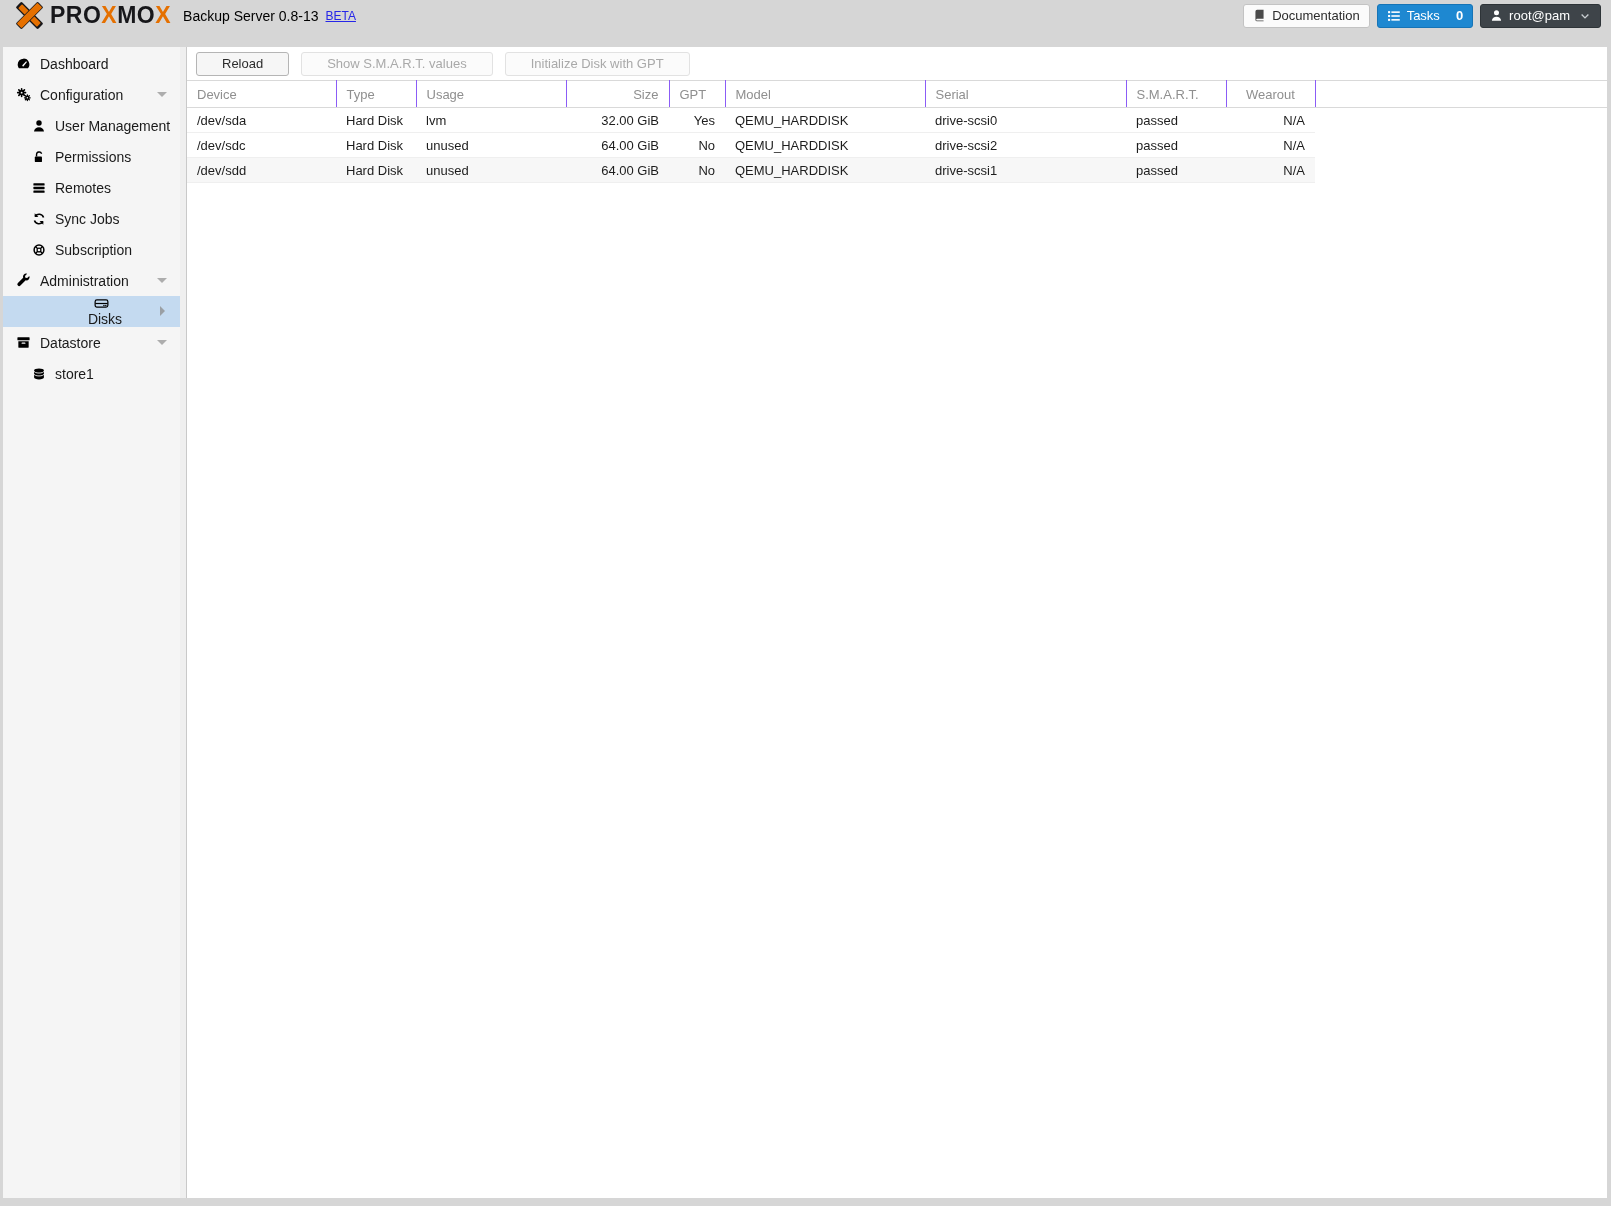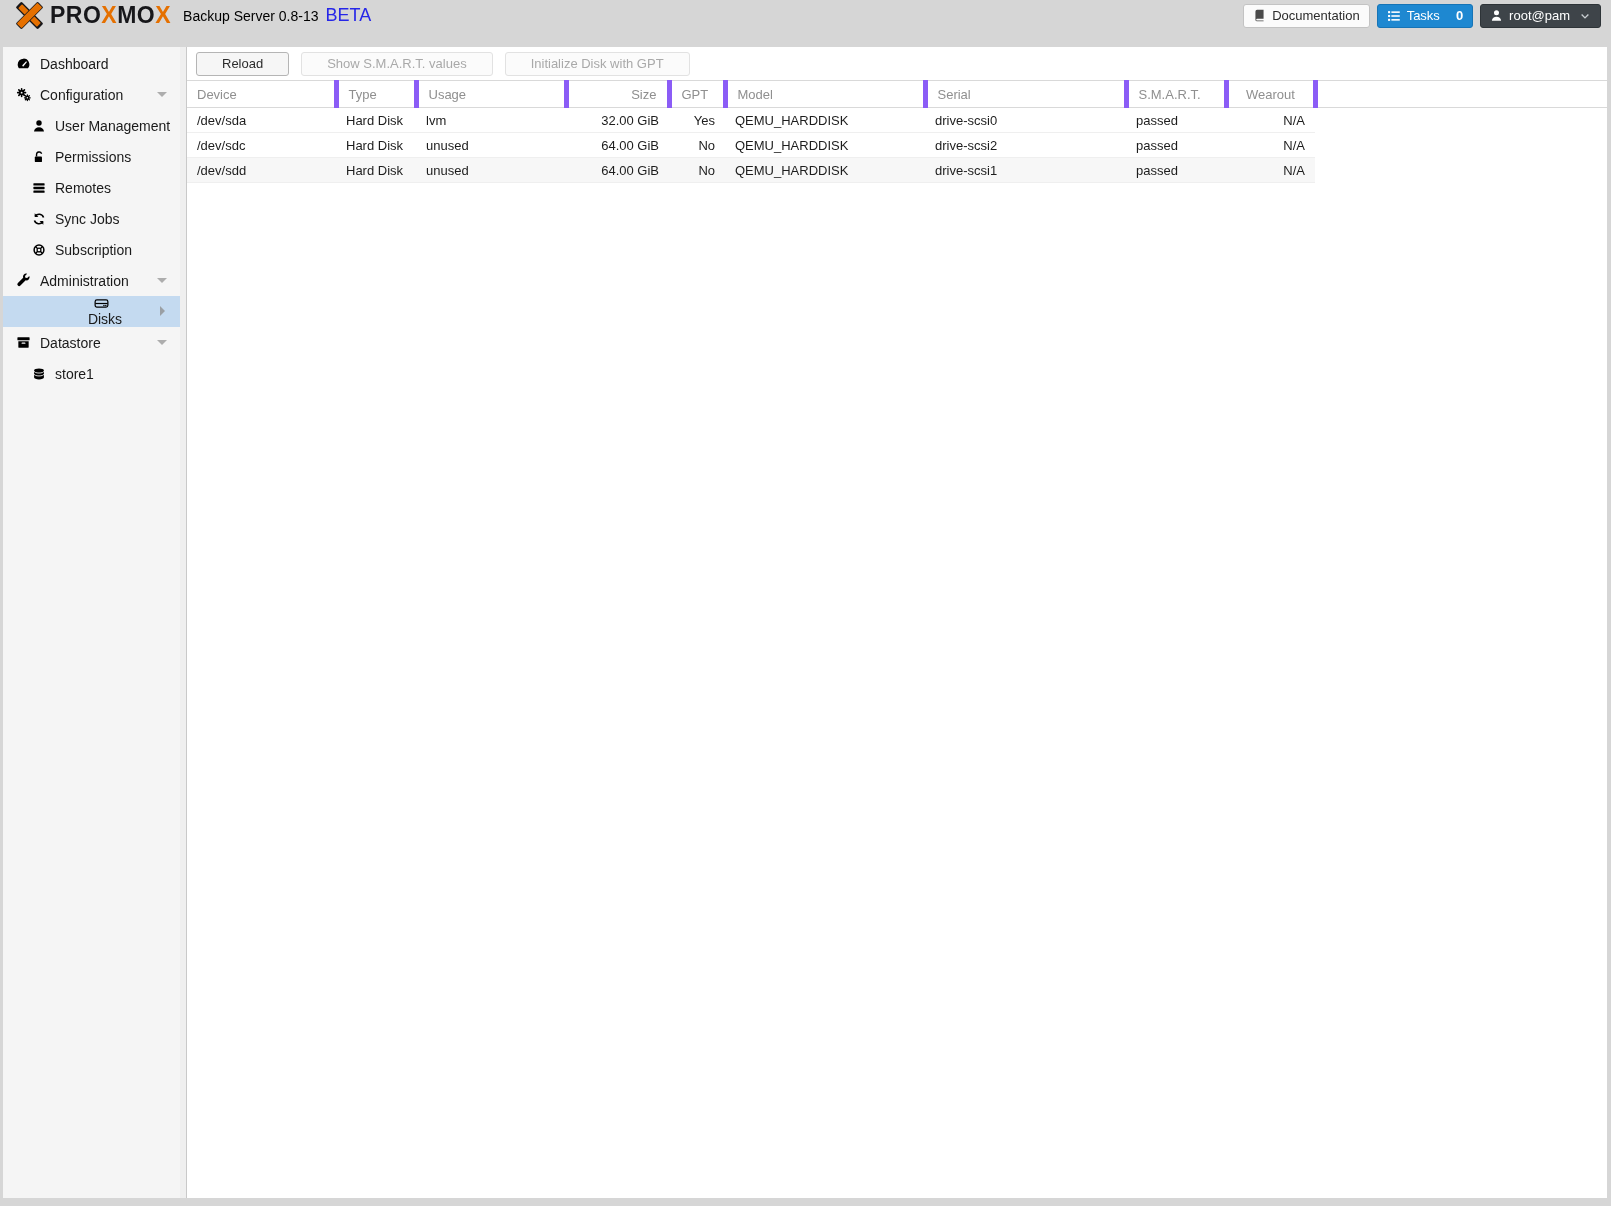--- a/index.html
+++ b/index.html
@@ -16,21 +16,21 @@
     height: 47px; flex: 0 0 47px;
     display: flex; align-items: center;
     padding: 0 10px 16px 13px;
     background: #d6d6d6;
   }
   .logo { display: flex; align-items: center; }
   .logo-word { font-size: 23px; font-weight: bold; letter-spacing: 0.5px; margin-left: 4px; }
   .seg-dark { color: #17171a; }
   .seg-orange { color: #e57000; }
   .app-title { font-size: 14px; color: #000; margin-left: 12px; }
-  .beta-link { font-size: 18px; color: #2626e8; margin-left: 7px; cursor: pointer; }
+  .beta-link { font-size: 12px; color: #2626e8; text-decoration: underline; margin-left: 7px; cursor: pointer; }
   .header-spacer { flex: 1; }
 
   .hbtn {
     height: 24px; display: inline-flex; align-items: center;
     padding: 0 9px; border-radius: 3px; font-size: 13px;
     margin-left: 7px; cursor: pointer; white-space: nowrap;
   }
   .hbtn .hicon { display: inline-flex; margin-right: 6px; }
   .btn-doc { background: #fbfbfb; border: 1px solid #c3c3c3; color: #2b2b2b; margin-left: 38px; }
   .btn-tasks { background: #1e88d1; border: 1px solid #1674b6; color: #fff; }
@@ -76,21 +76,21 @@
   }
   .tbtn-enabled { background: #f6f6f6; border: 1px solid #b5b5b5; color: #2b2b2b; cursor: pointer; }
   .tbtn-disabled { background: #fbfbfb; border: 1px solid #e2e2e2; color: #a9a9a9; cursor: default; }
 
   
   table.disk-grid { width: 100%; border-collapse: collapse; table-layout: fixed; }
   .disk-grid th {
     height: 27px; font-size: 13px; font-weight: normal; color: #8f8f8f;
     text-align: left; padding: 0 10px; white-space: nowrap; overflow: hidden;
     border-top: 1px solid #d9d9d9; border-bottom: 1px solid #d9d9d9;
-    border-right: 5px solid #8b5cf6; cursor: pointer; background: #fff;
+    border-right: 1px solid #8b5cf6; cursor: pointer; background: #fff;
   }
   .disk-grid th.filler { border-right: none; cursor: default; }
   .disk-grid td {
     height: 25px; font-size: 13px; color: #1d1d1d;
     padding: 0 10px; white-space: nowrap; overflow: hidden;
   }
   .disk-grid td.data { border-bottom: 1px solid #efefef; background: #fff; }
   .disk-grid tr.striped td.data { background: #f7f7f7; }
   .disk-grid td.filler { background: transparent; }
   .al-r { text-align: right !important; }

